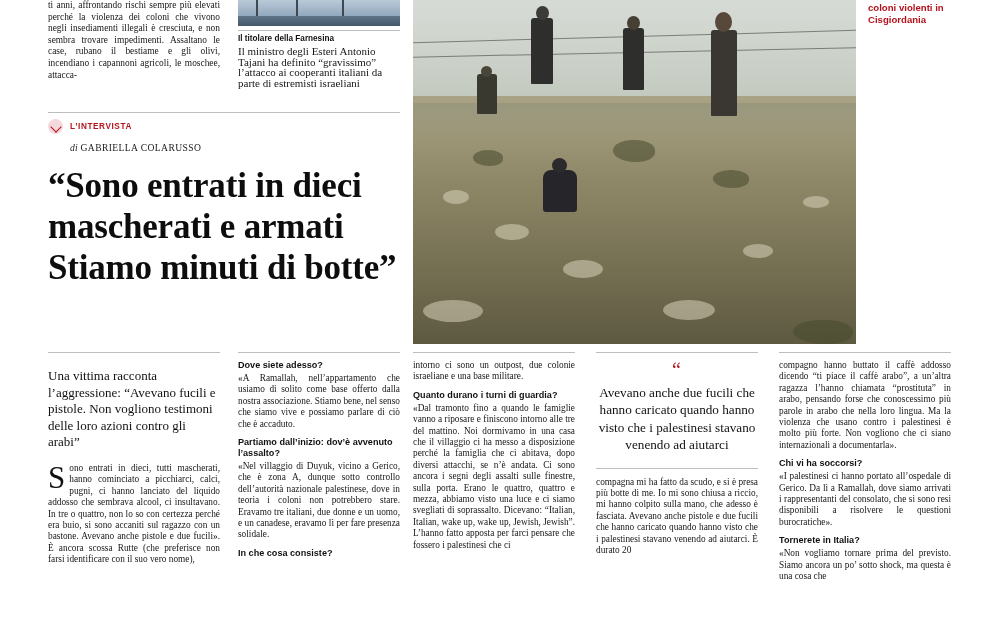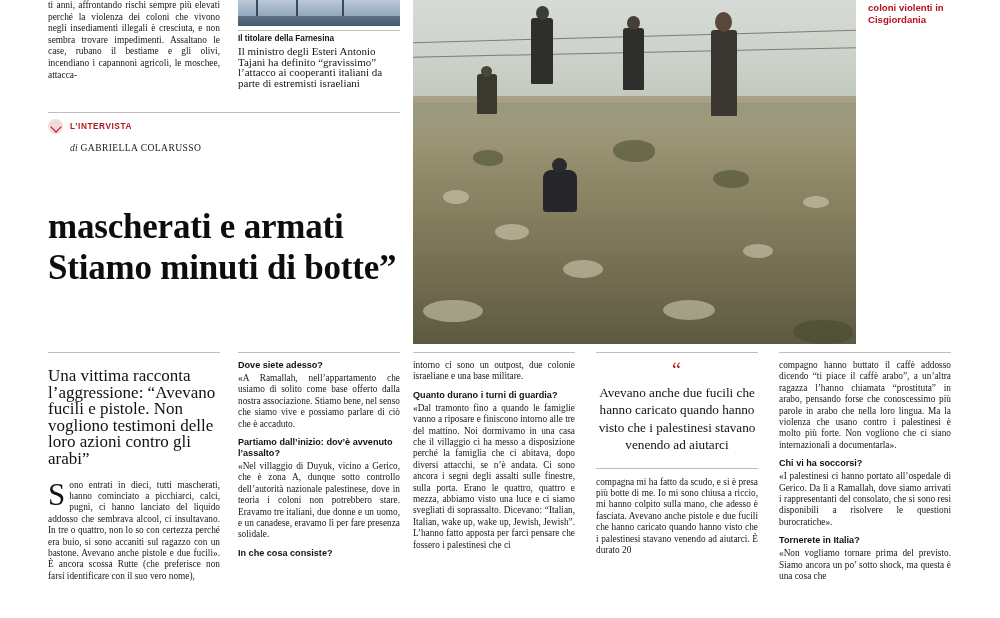--- a/index.html
+++ b/index.html
@@ -224,21 +224,21 @@
     top: 360px;
   }
   #lc1 { left: 48px; width: 172px; height: 258px; }
   #lc2 { left: 238px; width: 162px; height: 258px; }
   #lc3 { left: 413px; width: 162px; height: 258px; }
   #lc4 { left: 596px; width: 162px; height: 258px; }
   #lc5 { left: 779px; width: 172px; height: 258px; }
 
   .standfirst {
     font-family: "Liberation Serif", serif;
-    font-size: 17px;
+    font-size: 13px;
     line-height: 16.6px;
     color: #111;
     margin: 8px 0 12px 0;
   }
   .subhead {
     font-family: "Liberation Sans", sans-serif;
     font-weight: bold;
     font-size: 9.1px;
     line-height: 11px;
     color: #111;
@@ -351,21 +351,21 @@
     <hr class="hr-thin">
     <div class="kicker-row">
       <span class="kicker-icon"></span>
       <span class="kicker-label">L’INTERVISTA</span>
     </div>
     <div class="byline">
       <span>di</span>
       <b>GABRIELLA COLARUSSO</b>
     </div>
     <h1 class="headline">
-      <br>
+      <span>“Sono entrati in dieci</span><br>
       <span>mascherati e armati</span><br>
       <span>Stiamo minuti di botte”</span>
     </h1>
   </div>
 
   <div id="rule-left">
       <hr class="hr-thin">
     </div>
   <div id="rule-c2">
       <hr class="hr-thin">

